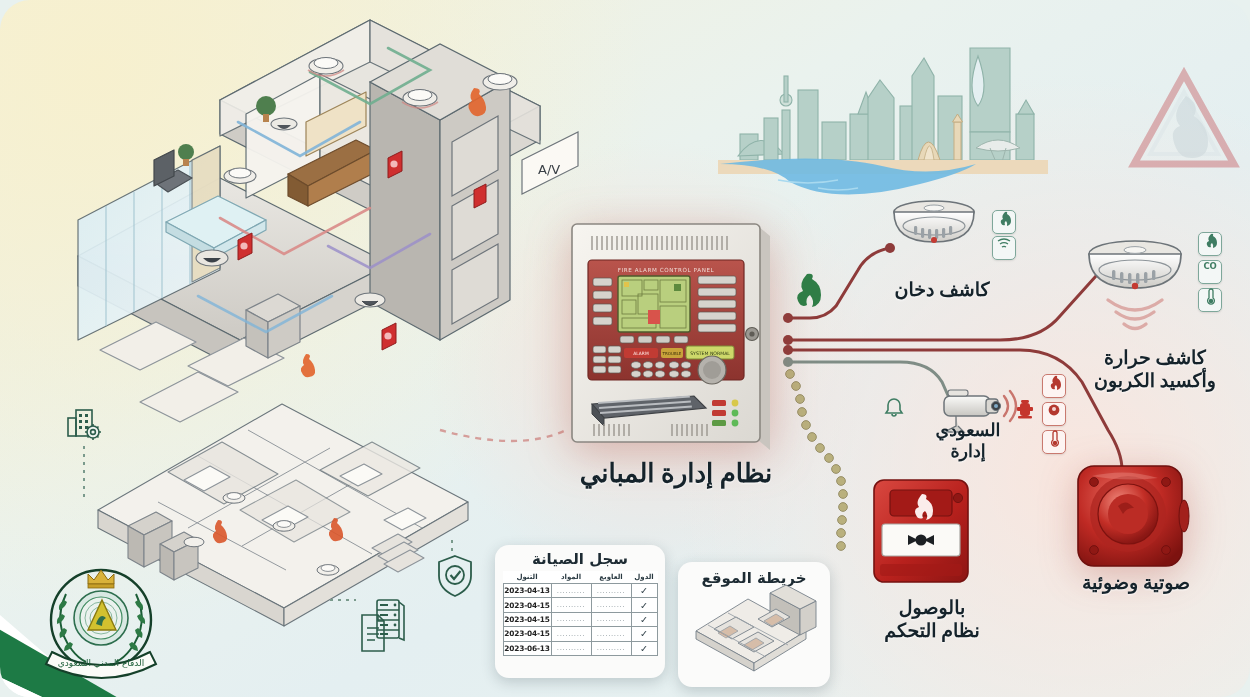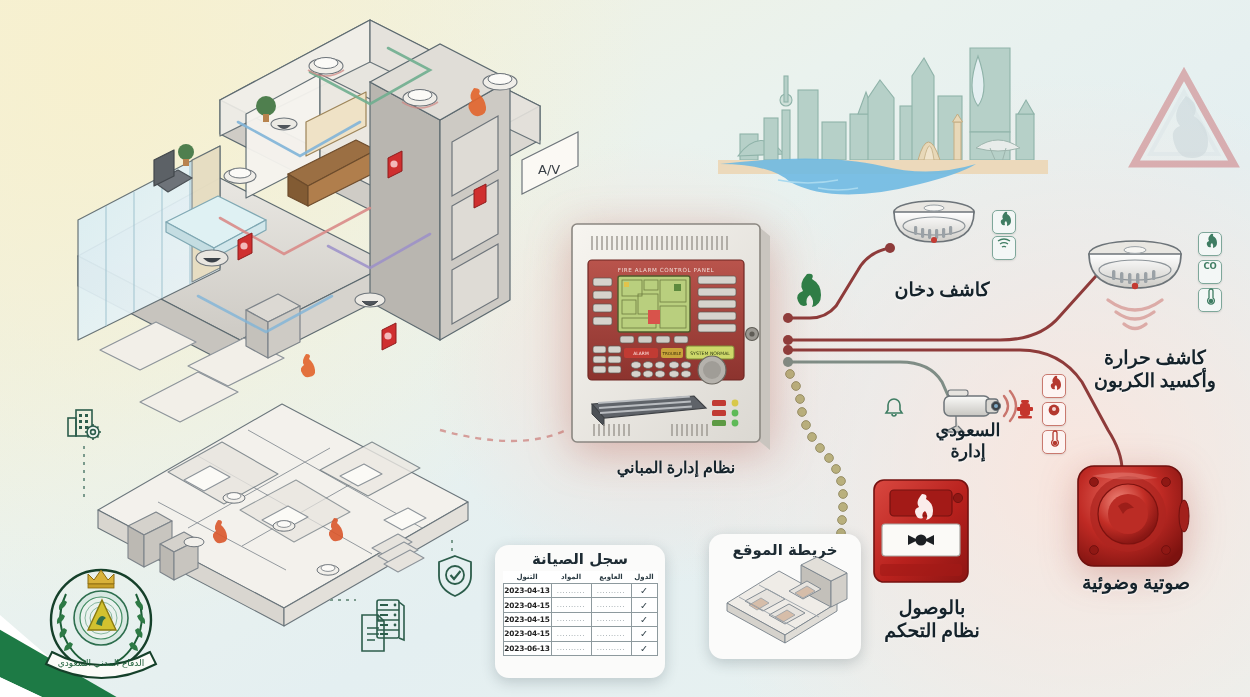--- a/index.html
+++ b/index.html
@@ -9,44 +9,45 @@
     font-family:"DejaVu Sans","Liberation Sans",sans-serif;
     background:#e8f1ef;
   }
   #stage{
     position:relative;width:1250px;height:697px;overflow:hidden;
     background:
       radial-gradient(circle at 86% 68%, rgba(255,226,216,.75) 0%, rgba(255,226,216,0) 34%),
       radial-gradient(circle at 52% 52%, rgba(255,214,200,.55) 0%, rgba(255,214,200,0) 30%),
       radial-gradient(circle at 8% 10%, rgba(247,240,206,.95) 0%, rgba(247,240,206,0) 42%),
       linear-gradient(150deg,#f4f1d8 0%,#eaf2ee 38%,#e4eff1 62%,#e9f2f0 100%);
+    border-radius: 30px;
   }
   .lyr{position:absolute;}
   svg{display:block;overflow:visible;}
   .ar{font-family:Liberation Serif, serif;direction:rtl;
       font-weight:bold;color:#15232b;text-align:center;line-height:1.22;
       text-shadow:0 1px 2px rgba(255,255,255,.85);}
 
   
   #ribbon{left:-40px;bottom:-30px;width:420px;height:260px;}
 
   
   .lbl{position:absolute;z-index:40;}
-  #lbl-bms{left:560px;top:458px;width:232px;font-size:16px;}
+  #lbl-bms{left:560px;top:458px;width:232px;font-size:26px;}
   #lbl-smoke{left:852px;top:278px;width:180px;font-size:19px;}
   #lbl-heat{left:1062px;top:346px;width:186px;font-size:19px;}
   #lbl-cam{left:928px;top:420px;width:80px;font-size:17.5px;}
   #lbl-access{left:848px;top:596px;width:168px;font-size:19px;}
   #lbl-sounder{left:1048px;top:571px;width:176px;font-size:19px;}
 
   
   .card{position:absolute;background:#fbfbfa;border-radius:14px;
         box-shadow:0 4px 14px rgba(40,60,70,.22);z-index:35;}
   #card-log{left:495px;top:545px;width:170px;height:133px;}
-  #card-map{left:678px;top:534px;width:152px;height:125px;margin-left:31px;}
+  #card-map{left:678px;top:562px;width:152px;height:125px;}
   .card-title{text-align:center;direction:rtl;font-weight:bold;color:#1d2b33;
     font-family:"DejaVu Sans","Liberation Sans",sans-serif;}
   #card-log .card-title{font-size:15px;padding-top:5px;}
   #card-map .card-title{font-size:15px;padding-top:7px;}
   table.log{border-collapse:collapse;margin:3px auto 0;width:154px;
     table-layout:fixed;background:#fff;}
   table.log th,table.log td{border:1px solid #8e9a9e;padding:0;height:13.4px;
     font-size:7px;text-align:center;color:#222;font-family:"DejaVu Sans",sans-serif;margin-left:31px;}
   table.log th{border:none;font-size:7px;color:#2a3a42;height:12px;direction:rtl;}
   table.log td.dt{font-size:7.4px;font-weight:bold;letter-spacing:-.2px;}

